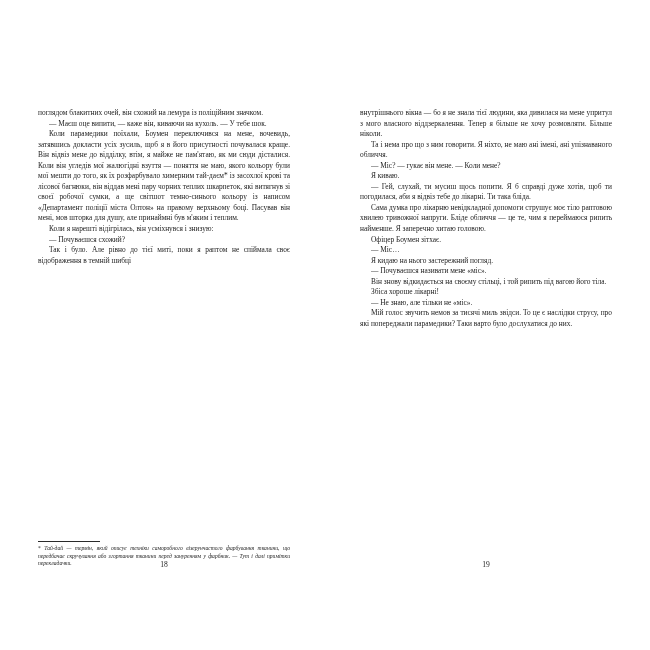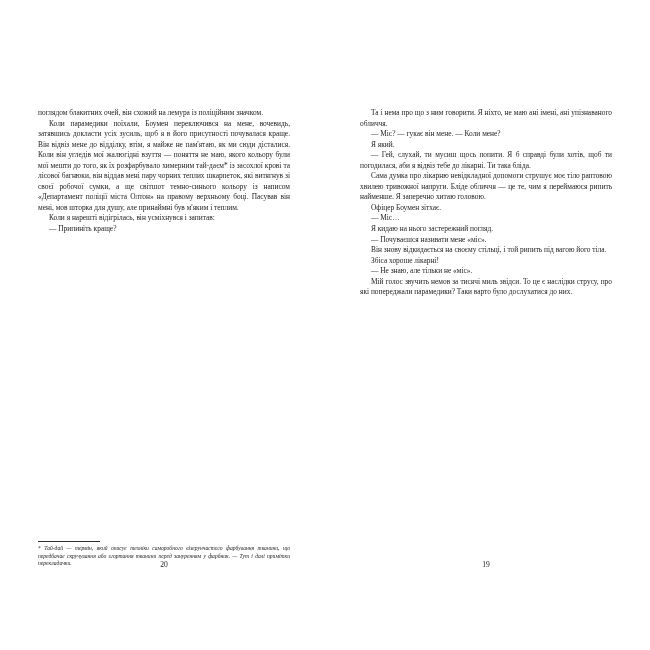--- a/index.html
+++ b/index.html
@@ -84,49 +84,52 @@
   .folio-right { left: 360px; }
 </style>
 </head>
 <body>
 
 <div class="spread">
 
   <div class="page page-left">
     <div class="body-text">
       <p class="noindent">поглядом блакитних очей, він схожий на лемура із поліційним значком.</p>
+      <p>— Маєш оце випити, — каже він, киваючи на кухоль. — У тебе шок.</p>
       <p>Коли парамедики поїхали, Боумен переключився на мене, вочевидь, затявшись докласти усіх зусиль, щоб я в його присутності почувалася краще. Він відвіз мене до відділку, втім, я майже не пам'ятаю, як ми сюди дісталися. Коли він угледів мої жалюгідні взуття — поняття не маю, якого кольору були мої мешти до того, як їх розфарбувало химерним тай-даєм* із засохлої крові та лісової багнюки, він віддав мені пару чорних теплих шкарпеток, які витягнув зі своєї робочої сумки, а ще світшот темно-синього кольору із написом «Департамент поліції міста Олтон» на правому верхньому боці. Пасував він мені, мов шторка для душу, але принаймні був м'яким і теплим.</p>
-      <p>Коли я нарешті відігрілась, він усміхнувся і запитав:</p>
-      <p>— Припиніть краще?</p>
+      <p>Коли я нарешті відігрілась, він усміхнувся і знизую:</p>
+      <p>— Почуваєшся схожий?</p>
+      <p>Так і було. Але рівно до тієї миті, поки я раптом не спіймала своє відображення в темній шибці</p>
     </div>
 
     <div class="footnote-wrap">
       <div class="footnote-rule"></div>
       <div class="footnote">
         <p>
           <span>*</span><i> Тай-дай — термін, який описує техніки саморобного візерунчастого фарбування тканини, що передбачає скручування або згортання тканини перед зануренням у фарбник. — Тут і далі примітки перекладачки.</i>
         </p>
       </div>
     </div>
   </div>
 
   <div class="page page-right">
     <div class="body-text">
+      <p class="noindent">внутрішнього вікна — бо я не знала тієї людини, яка дивилася на мене упритул з мого власного віддзеркалення. Тепер я більше не хочу розмовляти. Більше ніколи.</p>
       <p>Та і нема про що з ним говорити. Я ніхто, не маю ані імені, ані упізнаваного обличчя.</p>
       <p>— Міс? — гукає він мене. — Коли мене?</p>
-      <p>Я який.</p>
-      <p>— Гей, слухай, ти мусиш щось попити. Я б справді були хотів, щоб ти погодилася, аби я відвіз тебе до лікарні. Ти така бліда.</p>
+      <p>Я киваю.</p>
+      <p>— Гей, слухай, ти мусиш щось попити. Я б справді дуже хотів, щоб ти погодилася, аби я відвіз тебе до лікарні. Ти така бліда.</p>
       <p>Сама думка про лікарню невідкладної допомоги струшує моє тіло раптовою хвилею тривожної напруги. Бліде обличчя — це те, чим я перeймаюся рипить найменше. Я заперечно хитаю головою.</p>
       <p>Офіцер Боумен зітхає.</p>
       <p>— Міс…</p>
       <p>Я кидаю на нього застережний погляд.</p>
       <p>— Почуваєшся називати мене «міс».</p>
       <p>Він знову відкидається на своєму стільці, і той рипить під вагою його тіла.</p>
       <p>Збіса хороше лікарні!</p>
       <p>— Не знаю, але тільки не «міс».</p>
       <p>Мій голос звучить немов за тисячі миль звідси. То це є наслідки струсу, про які попереджали парамедики? Таки варто було дослухатися до них.</p>
     </div>
   </div>
 
-  <div class="folio folio-left">20</div>
+  <div class="folio folio-left">18</div>
   <div class="folio folio-right">19</div>
 
 </div>
 
 </body></html>

